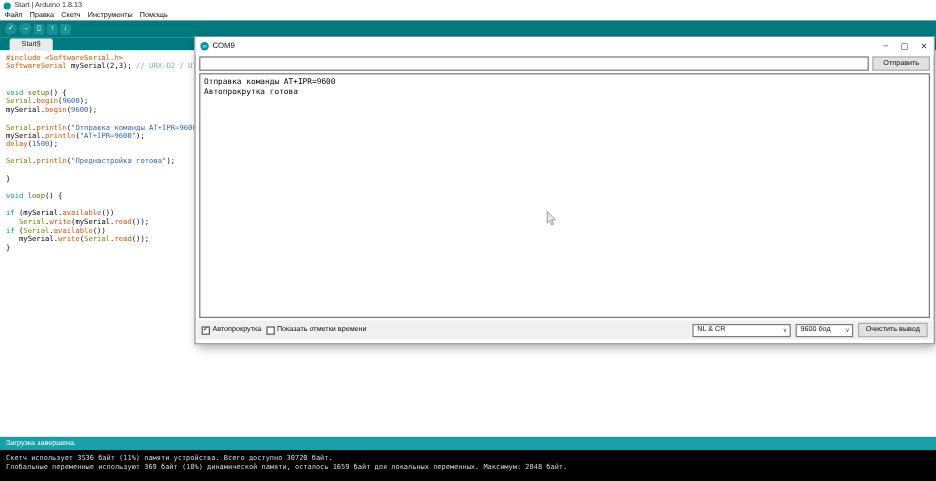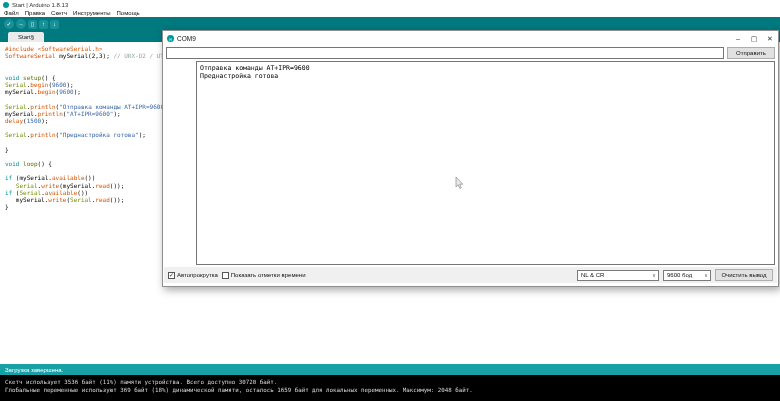--- a/index.html
+++ b/index.html
@@ -99,21 +99,21 @@
     font-size:6px; padding:0 2px;
   }
   .m-send {
     width:48px; height:12px; background:#E1E1E1; border:1px solid #ADADAD;
     font-size:6px; color:#111; font-family:"Liberation Sans",sans-serif;
   }
   .m-output {
     position:absolute; top:30px; left:3px; right:3px; bottom:21px;
     border:1px solid #767676; background:#fff;
     font-family:"DejaVu Sans Mono", monospace; font-size:6.5px; line-height:8px;
-    padding:2px 3px; overflow:hidden;margin-left:30px;
+    padding:2px 3px; overflow:hidden;
   }
   .m-options {
     position:absolute; bottom:3px; left:1px; right:1px; height:16px;
     background:#F0F0F0; display:flex; align-items:center; gap:4px; padding:0 4px;
     font-size:6px; color:#111;
   }
   .chk { display:flex; align-items:center; gap:2px; }
   .chk .box {
     width:7px; height:7px; border:1px solid #555; background:#fff;
     display:flex; align-items:center; justify-content:center; font-size:6px; line-height:1;
@@ -192,21 +192,21 @@
       <span>▢</span>
       <span>✕</span>
     </span>
   </div>
   <div class="m-input-row">
     <input class="m-input" value="" style="">
     <button class="m-send">Отправить</button>
   </div>
   <div class="m-output">
       <div>Отправка команды AT+IPR=9600</div>
-      <div>Преднастройка готова</div>
+      <div>Автопрокрутка готова</div>
     </div>
   <div class="m-options">
     <span class="chk">
       <span class="box">✓</span>
       <span>Автопрокрутка</span>
     </span>
     <span class="chk">
       <span class="box"></span>
       <span>Показать отметки времени</span>
     </span>

